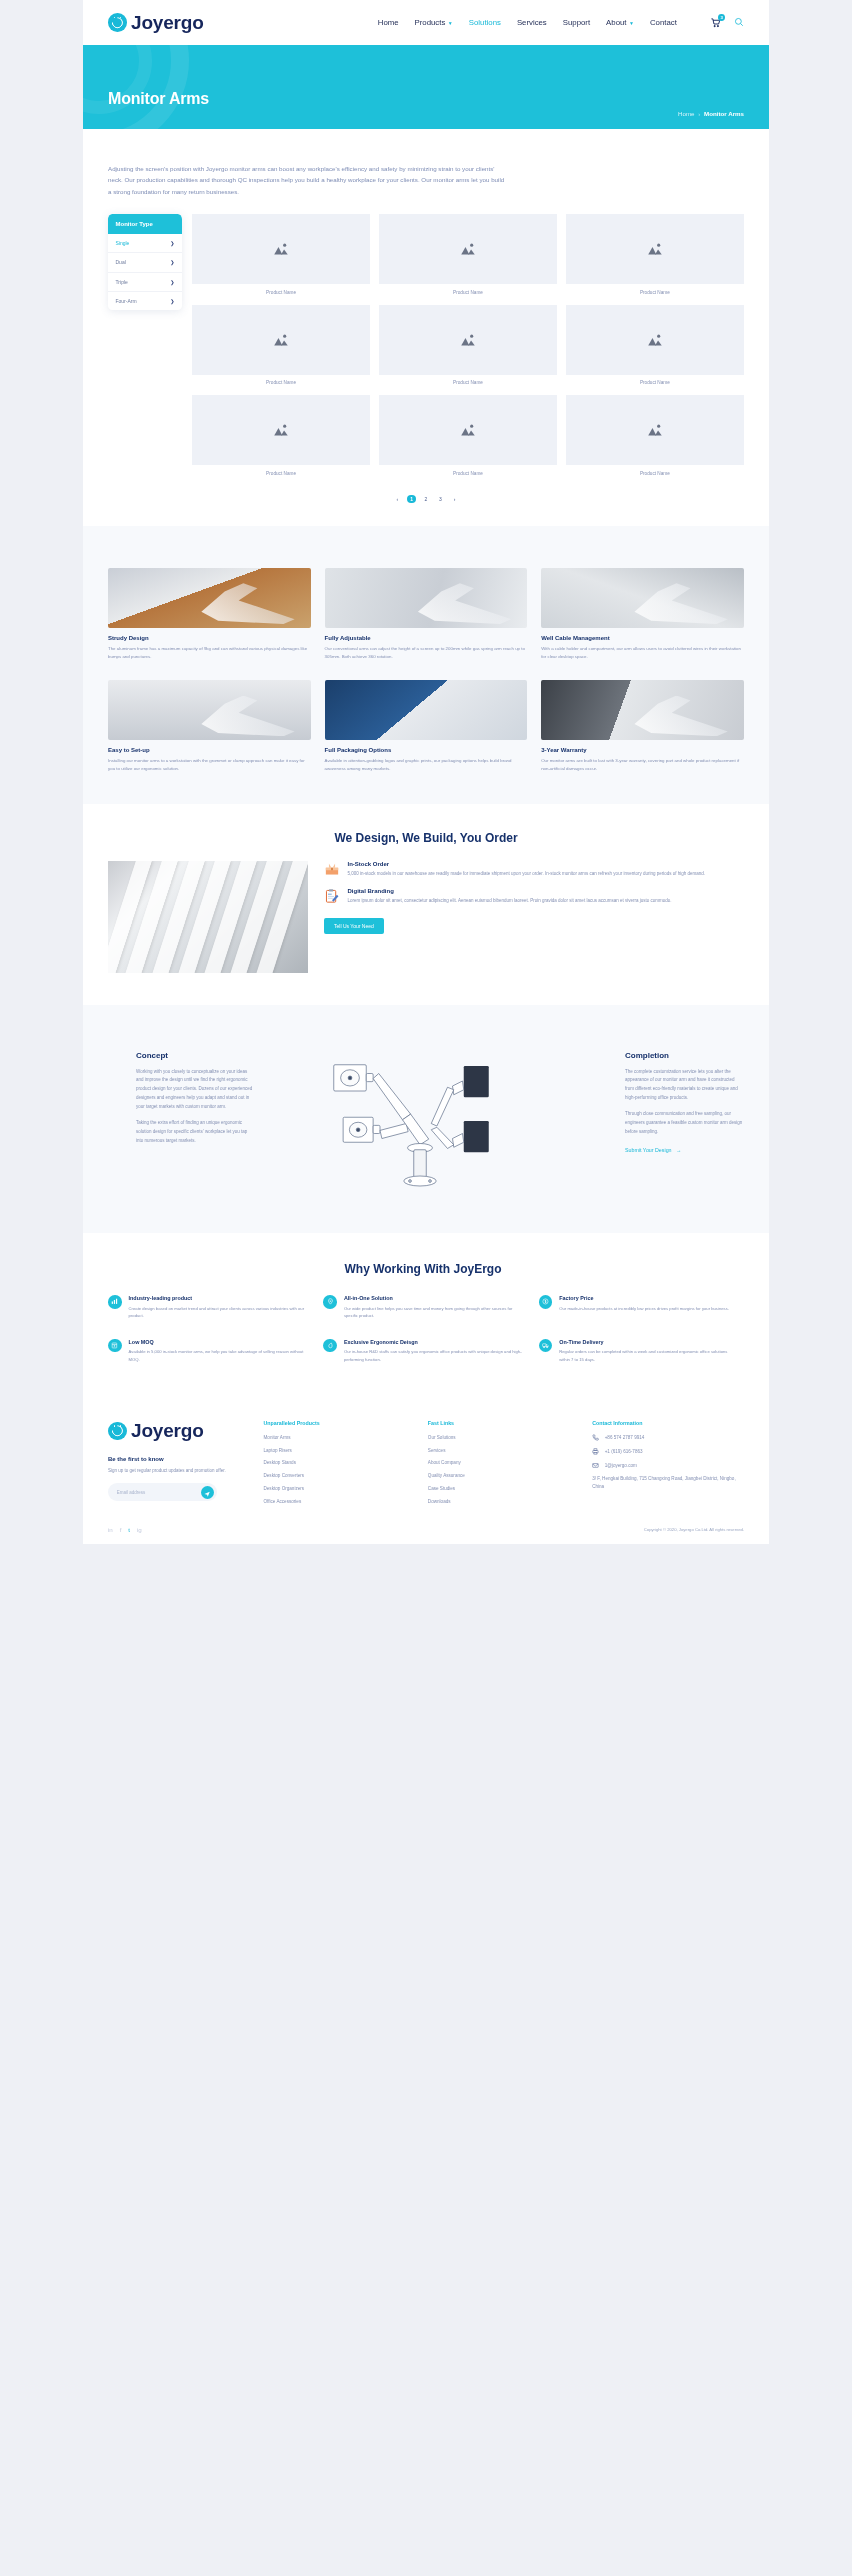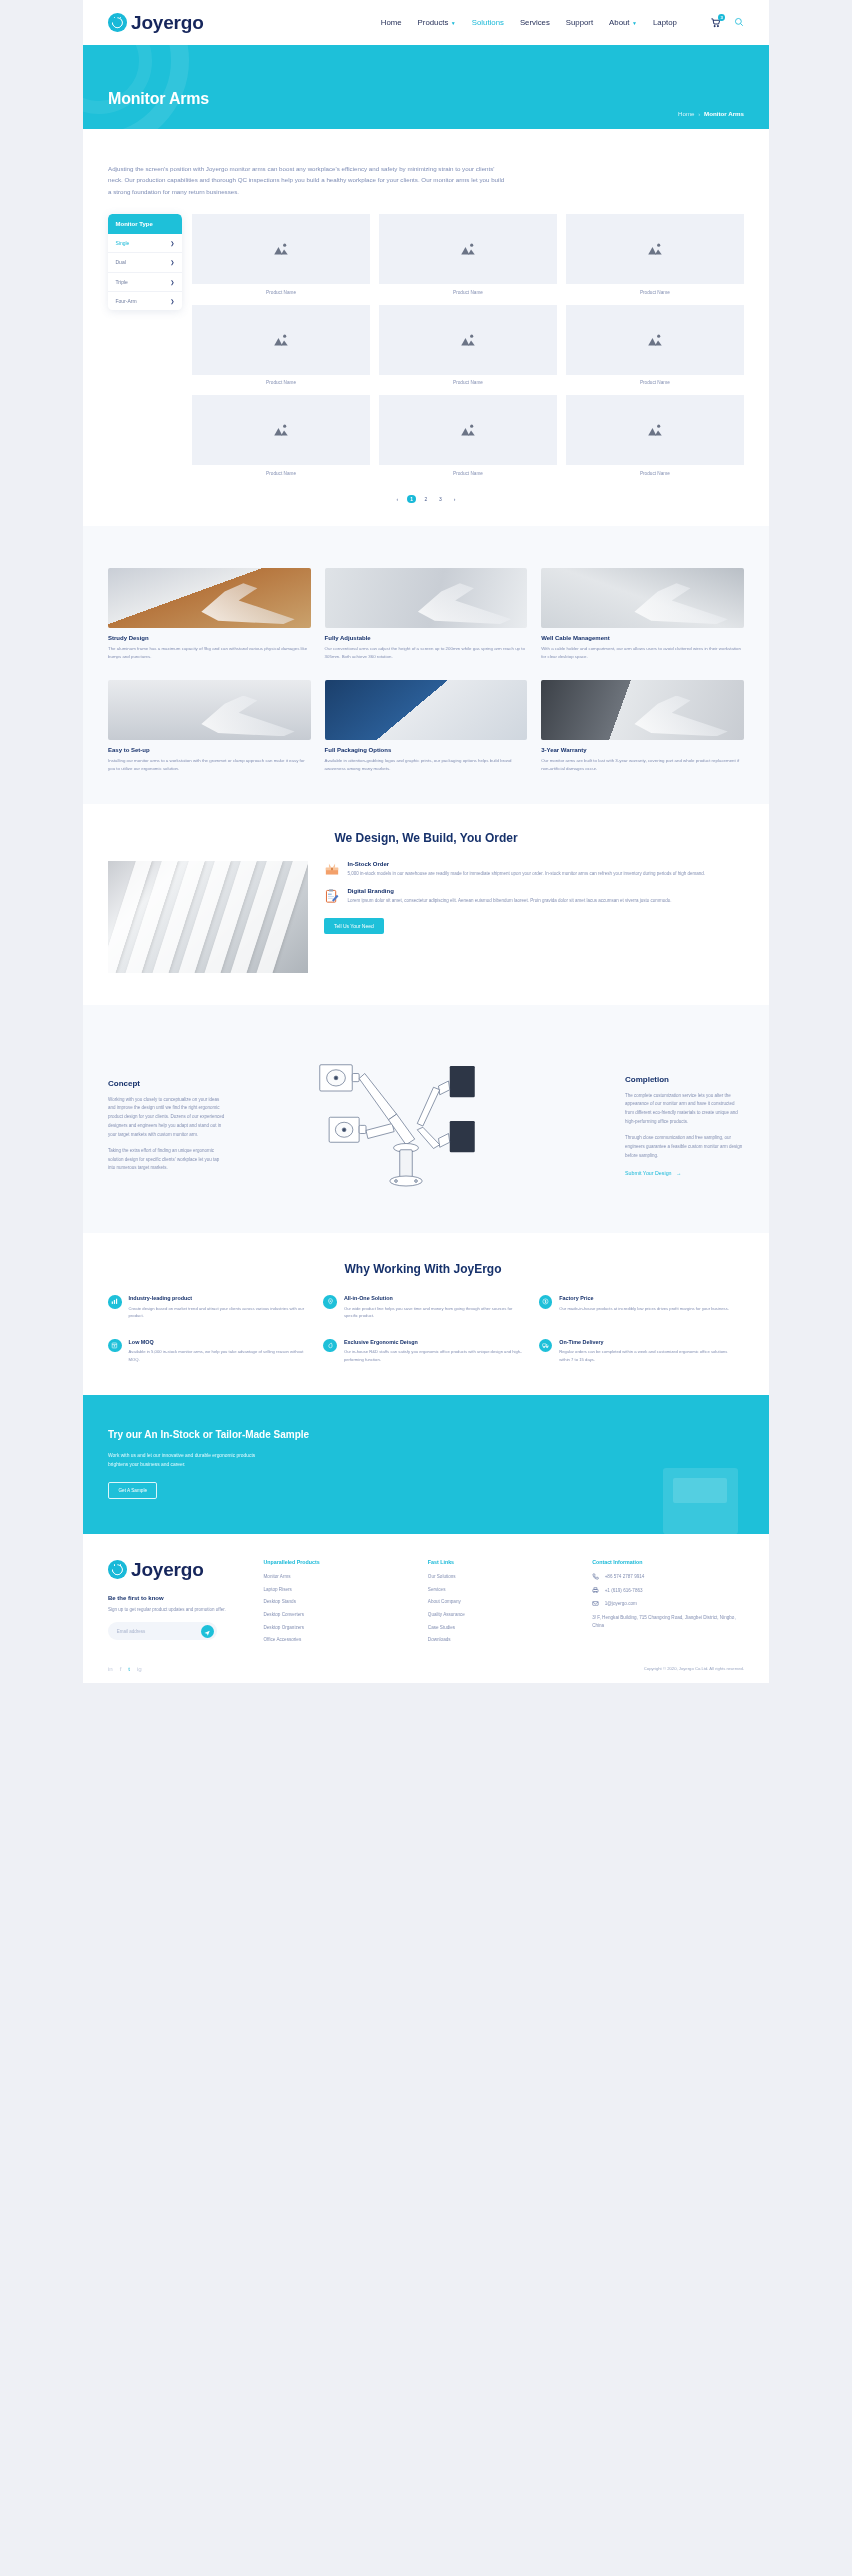--- a/index.html
+++ b/index.html
@@ -203,21 +203,21 @@
   .btn-cyan {
     display: inline-block; background: #1ec0d9; color: #fff;
     font-size: 5px; padding: 5px 10px; border-radius: 1.9px;
     border: none; cursor: pointer; margin-top: 2.5px;
   }
 
   
   .custom { background: #f7f9fc; padding: 27.5px 25px 32px 25px; text-align:center; }
   .custom h2 { font-size: 12px; color: #16316b; font-weight: bold; }
   .custom-body {
-    margin-top: 18.7px; display: flex; gap: 28px; text-align: left; align-items: center;
+    margin-top: 18.7px; display: flex; gap: 28px; text-align: left; align-items: flex-start; margin-left: 28px;
   }
   .col-txt { width: 119px; flex: none; }
   .col-txt h3 { font-size: 8px; color: #16316b; font-weight: bold; }
   .col-txt p { margin-top: 7.5px; font-size: 4.5px; line-height: 1.95; color: #8490b3; }
   .art { flex: 1; height: 150px; position: relative; }
   .link-cyan {
     display: inline-flex; align-items: center; gap: 4.4px;
     margin-top: 10px; font-size: 5.3px; color: #19b9d8; text-decoration: none;
   }
 
@@ -353,21 +353,21 @@
           <span>Services</span>
         </a>
       <a href="#">
           <span>Support</span>
         </a>
       <a href="#">
           <span>About</span>
           <span class="caret">▼</span>
         </a>
       <a href="#">
-          <span>Laptop</span>
+          <span>Contact</span>
         </a>
       <div class="nav-icons">
         <div class="cart">
           <svg width="11.2" height="11.2" viewBox="0 0 24 24" fill="none" stroke="#16265c" stroke-width="2">
             <path d="M3 4h3l2.5 11h10L21 7H6.5"></path>
               <circle cx="10" cy="19.5" r="1.3" fill="#16265c"></circle>
               <circle cx="17" cy="19.5" r="1.3" fill="#16265c"></circle>
           </svg>
           <div class="badge">3</div>
         </div>
@@ -737,26 +737,20 @@
         </div>
         <div>
             <div class="why-title">On-Time Delivery</div>
             <div class="why-desc">Regular orders can be completed within a week and customized ergonomic office solutions within 7 to 15 days.</div>
           </div>
       </div>
     </div>
   </div>
 
   <div class="cta">
-    <div class="cta-right">
-      <div class="ghost-box"></div>
-      <h3 style="position:relative;z-index:2">Try our An In-Stock or Tailor-Made Sample</h3>
-      <p style="position:relative;z-index:2">Work with us and let our innovative and durable ergonomic products brightens your business and career.</p>
-      <button class="btn-outline" style="position:relative;z-index:2">Get A Sample</button>
-    </div>
   </div>
 
   <div class="footer">
     <div class="f-brand">
       <div class="logo">
         <div class="logo-mark">
             <div class="dots">
               <i></i>
               <i></i>
             </div>

